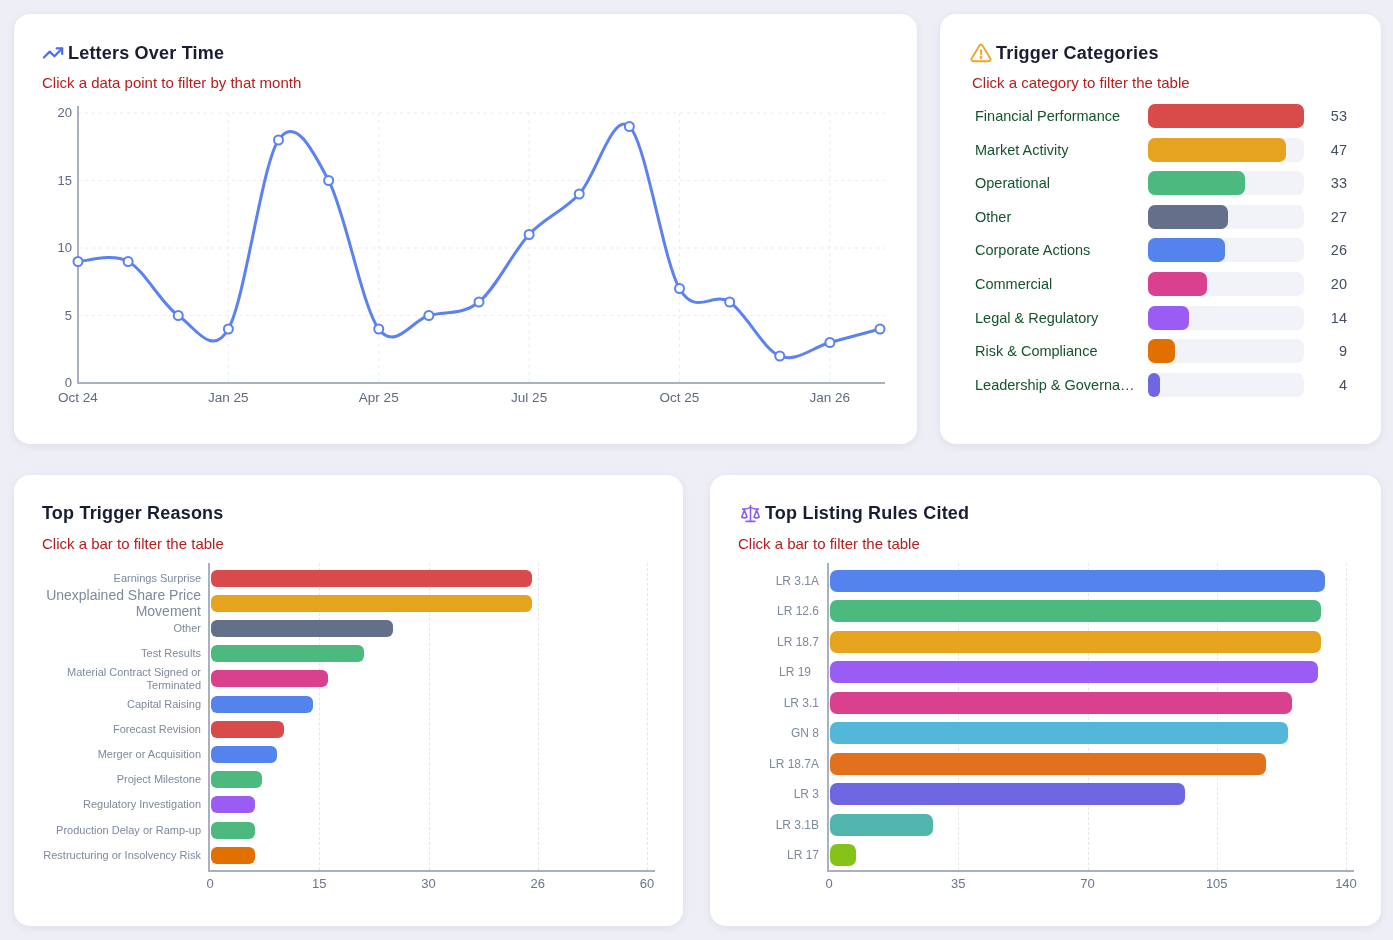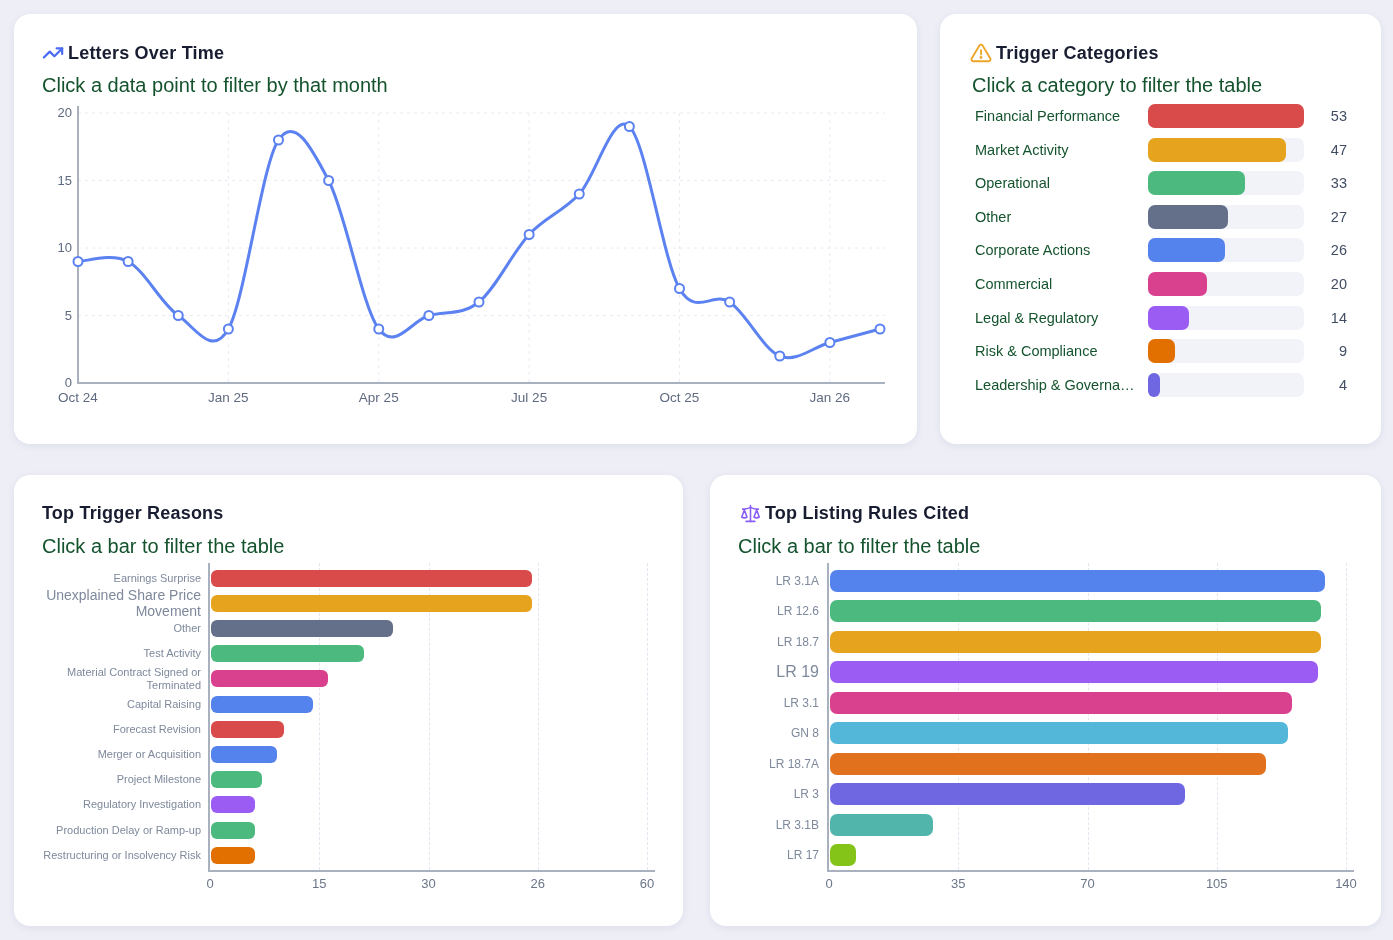--- a/index.html
+++ b/index.html
@@ -6,21 +6,21 @@
   html,body { width:1393px; height:940px; background:#edeef6; font-family:"Liberation Sans",sans-serif; overflow:hidden; }
   #dashboard { position:relative; width:1393px; height:940px; }
   .card { position:absolute; background:#ffffff; border-radius:16px; box-shadow:0 2px 8px rgba(30,41,82,.07); }
   #card-letters    { left:14px;  top:14px;  width:903px; height:430px; }
   #card-categories { left:940px; top:14px;  width:441px; height:430px; }
   #card-reasons    { left:14px;  top:475px; width:669px; height:451px; }
   #card-rules      { left:710px; top:475px; width:671px; height:451px; }
   .card-header { position:absolute; left:28px; top:28px; display:flex; align-items:center; gap:4px; }
   #card-categories .card-header, #card-rules .card-header { left:30px; }
   .card-header h2 { font-size:18px; font-weight:700; color:#181d31; letter-spacing:.2px; }
-  .subtitle { position:absolute; left:28px; top:60px; font-size:20px; color:#14532d; }
+  .subtitle { position:absolute; left:28px; top:60px; font-size:15px; color:#b91c1c; }
   #card-categories .subtitle { left:32px; }
   .icon { display:flex; align-items:center; }
   .chart-host { position:absolute; left:0; top:0; right:0; bottom:0; }
   .chart-host svg.plot { position:absolute; left:0; top:0; }
   
   .gridline-v { position:absolute; width:0; border-left:1px dashed #e3e6ef; }
   .axis-v { position:absolute; width:2px; background:#a9b1bf; }
   .axis-h { position:absolute; height:2px; background:#a9b1bf; }
   .tick-label { position:absolute; width:44px; text-align:center; font-size:13px; color:#6b7689; }
   .bar-label { position:absolute; display:flex; align-items:center; justify-content:flex-end; text-align:right; color:#7e899c; line-height:1.18; }
@@ -186,21 +186,21 @@
         <div class="gridline-v" style="left: 633px; top: 88px; height: 307px;"></div>
         <div class="tick-label" style="left: 611px; top: 401px;">60</div>
         <div class="axis-v" style="left: 194px; top: 88px; height: 309px;"></div>
         <div class="axis-h" style="left: 194px; top: 395px; width: 447px;"></div>
         <div class="bar-label" style="left: 19px; top: 90.4px; width: 168px; height: 25.2px; font-size: 11px;">Earnings Surprise</div>
         <div class="bar" style="left: 197px; top: 94.5px; width: 320.5px; height: 17px; background: rgb(217, 74, 74); border-radius: 6px;"></div>
         <div class="bar-label" style="left: 19px; top: 115.6px; width: 168px; height: 25.2px; font-size: 14px;">Unexplained Share Price Movement</div>
         <div class="bar" style="left: 197px; top: 119.7px; width: 320.5px; height: 17px; background: rgb(230, 164, 30); border-radius: 6px;"></div>
         <div class="bar-label" style="left: 19px; top: 140.8px; width: 168px; height: 25.2px; font-size: 11px;">Other</div>
         <div class="bar" style="left: 197px; top: 144.9px; width: 182.1px; height: 17px; background: rgb(100, 112, 138); border-radius: 6px;"></div>
-        <div class="bar-label" style="left: 19px; top: 166px; width: 168px; height: 25.2px; font-size: 11px;">Test Activity</div>
+        <div class="bar-label" style="left: 19px; top: 166px; width: 168px; height: 25.2px; font-size: 11px;">Test Results</div>
         <div class="bar" style="left: 197px; top: 170.1px; width: 152.9px; height: 17px; background: rgb(76, 185, 126); border-radius: 6px;"></div>
         <div class="bar-label" style="left: 19px; top: 191.2px; width: 168px; height: 25.2px; font-size: 11px;">Material Contract Signed or Terminated</div>
         <div class="bar" style="left: 197px; top: 195.3px; width: 116.5px; height: 17px; background: rgb(217, 65, 143); border-radius: 6px;"></div>
         <div class="bar-label" style="left: 19px; top: 216.4px; width: 168px; height: 25.2px; font-size: 11px;">Capital Raising</div>
         <div class="bar" style="left: 197px; top: 220.5px; width: 102px; height: 17px; background: rgb(85, 131, 238); border-radius: 6px;"></div>
         <div class="bar-label" style="left: 19px; top: 241.6px; width: 168px; height: 25.2px; font-size: 11px;">Forecast Revision</div>
         <div class="bar" style="left: 197px; top: 245.7px; width: 72.8px; height: 17px; background: rgb(217, 74, 74); border-radius: 6px;"></div>
         <div class="bar-label" style="left: 19px; top: 266.8px; width: 168px; height: 25.2px; font-size: 11px;">Merger or Acquisition</div>
         <div class="bar" style="left: 197px; top: 270.9px; width: 65.5px; height: 17px; background: rgb(85, 131, 238); border-radius: 6px;"></div>
         <div class="bar-label" style="left: 19px; top: 292px; width: 168px; height: 25.2px; font-size: 11px;">Project Milestone</div>
@@ -230,21 +230,21 @@
         <div class="gridline-v" style="left: 636px; top: 88px; height: 307px;"></div>
         <div class="tick-label" style="left: 614px; top: 401px;">140</div>
         <div class="axis-v" style="left: 117px; top: 88px; height: 309px;"></div>
         <div class="axis-h" style="left: 117px; top: 395px; width: 527px;"></div>
         <div class="bar-label" style="left: 13px; top: 90.775px; width: 96px; height: 30.45px; font-size: 12px;">LR 3.1A</div>
         <div class="bar" style="left: 120px; top: 95px; width: 494.8px; height: 22px; background: rgb(85, 131, 238); border-radius: 7px;"></div>
         <div class="bar-label" style="left: 13px; top: 121.225px; width: 96px; height: 30.45px; font-size: 12px;">LR 12.6</div>
         <div class="bar" style="left: 120px; top: 125.45px; width: 491.1px; height: 22px; background: rgb(76, 185, 126); border-radius: 7px;"></div>
         <div class="bar-label" style="left: 13px; top: 151.675px; width: 96px; height: 30.45px; font-size: 12px;">LR 18.7</div>
         <div class="bar" style="left: 120px; top: 155.9px; width: 491.1px; height: 22px; background: rgb(230, 164, 30); border-radius: 7px;"></div>
-        <div class="bar-label" style="left: 13px; top: 182.125px; width: 96px; height: 30.45px; font-size: 16px;">LR 19</div>
+        <div class="bar-label" style="left: 5px; top: 182.125px; width: 96px; height: 30.45px; font-size: 12px;">LR 19</div>
         <div class="bar" style="left: 120px; top: 186.35px; width: 487.5px; height: 22px; background: rgb(155, 92, 244); border-radius: 7px;"></div>
         <div class="bar-label" style="left: 13px; top: 212.575px; width: 96px; height: 30.45px; font-size: 12px;">LR 3.1</div>
         <div class="bar" style="left: 120px; top: 216.8px; width: 461.6px; height: 22px; background: rgb(217, 65, 143); border-radius: 7px;"></div>
         <div class="bar-label" style="left: 13px; top: 243.025px; width: 96px; height: 30.45px; font-size: 12px;">GN 8</div>
         <div class="bar" style="left: 120px; top: 247.25px; width: 457.9px; height: 22px; background: rgb(82, 183, 216); border-radius: 7px;"></div>
         <div class="bar-label" style="left: 13px; top: 273.475px; width: 96px; height: 30.45px; font-size: 12px;">LR 18.7A</div>
         <div class="bar" style="left: 120px; top: 277.7px; width: 435.8px; height: 22px; background: rgb(225, 113, 28); border-radius: 7px;"></div>
         <div class="bar-label" style="left: 13px; top: 303.925px; width: 96px; height: 30.45px; font-size: 12px;">LR 3</div>
         <div class="bar" style="left: 120px; top: 308.15px; width: 354.5px; height: 22px; background: rgb(111, 102, 226); border-radius: 7px;"></div>
         <div class="bar-label" style="left: 13px; top: 334.375px; width: 96px; height: 30.45px; font-size: 12px;">LR 3.1B</div>

